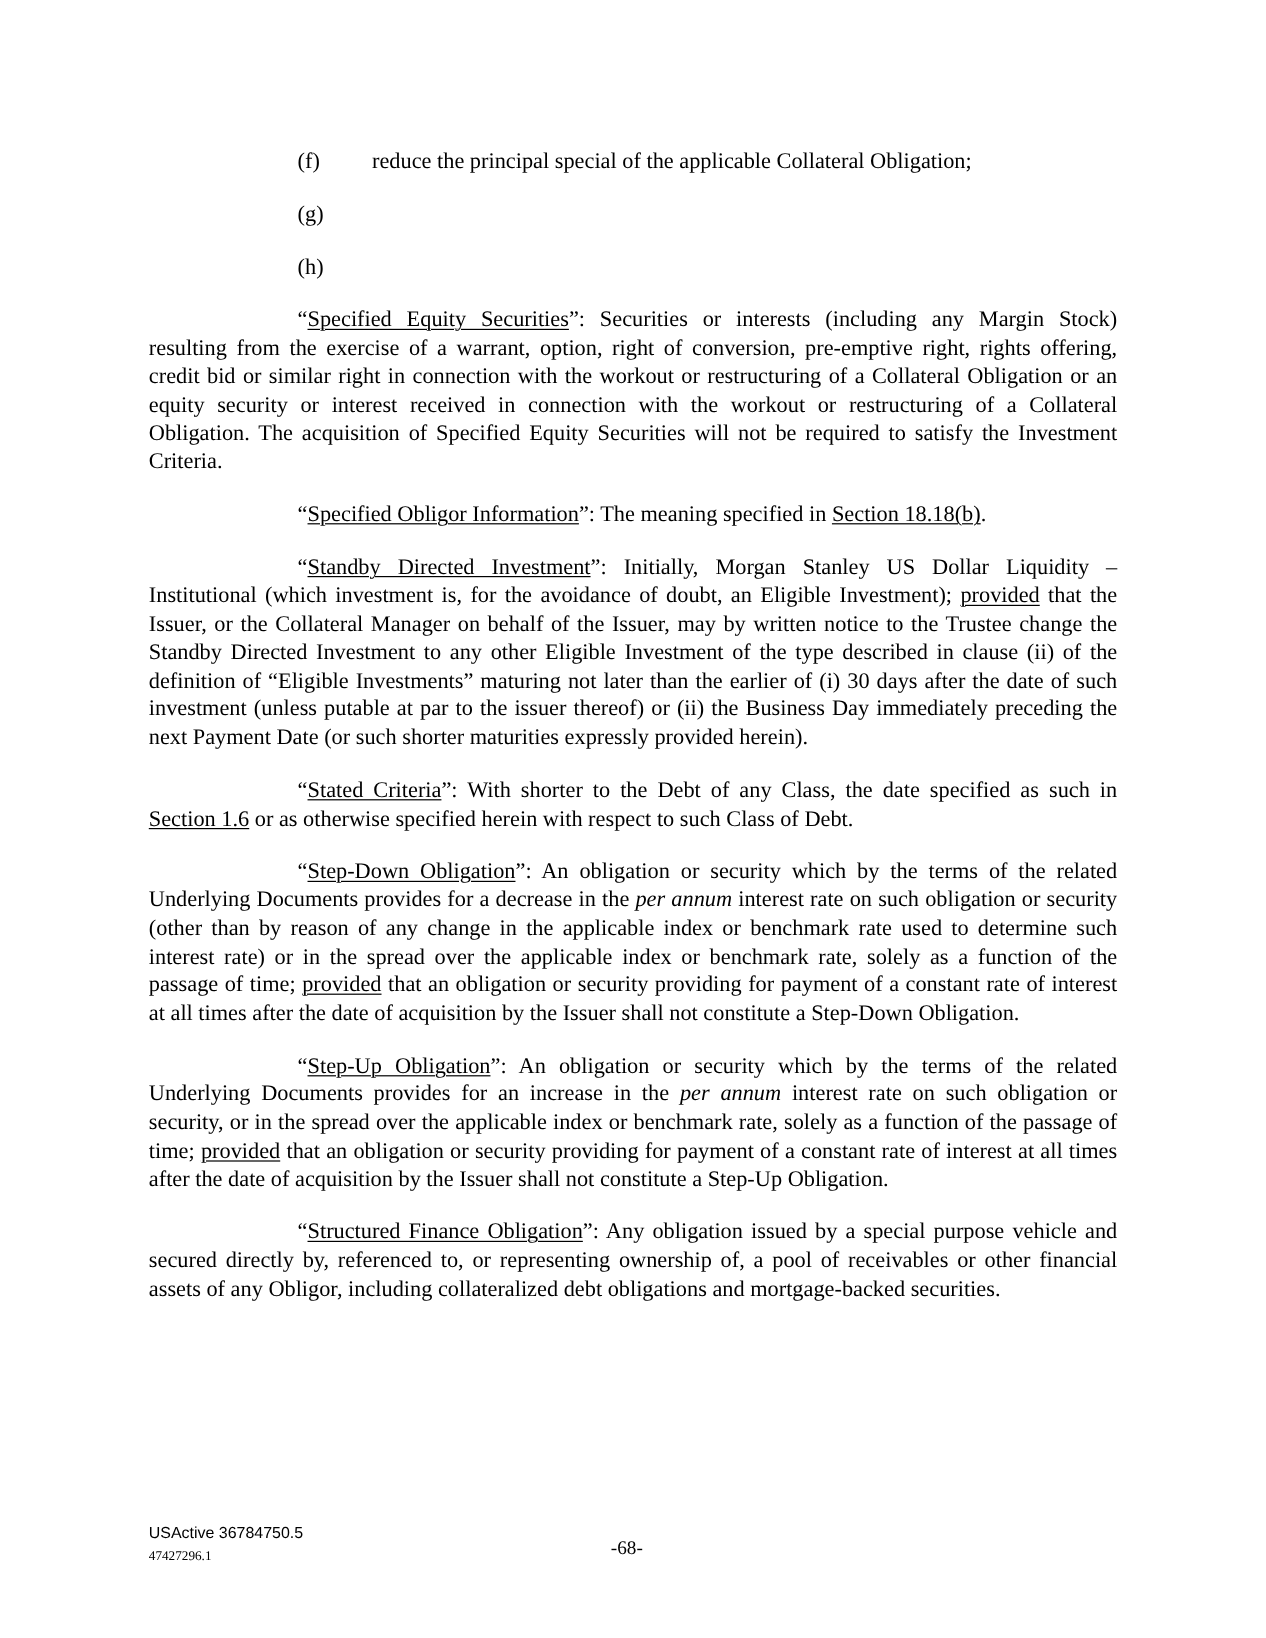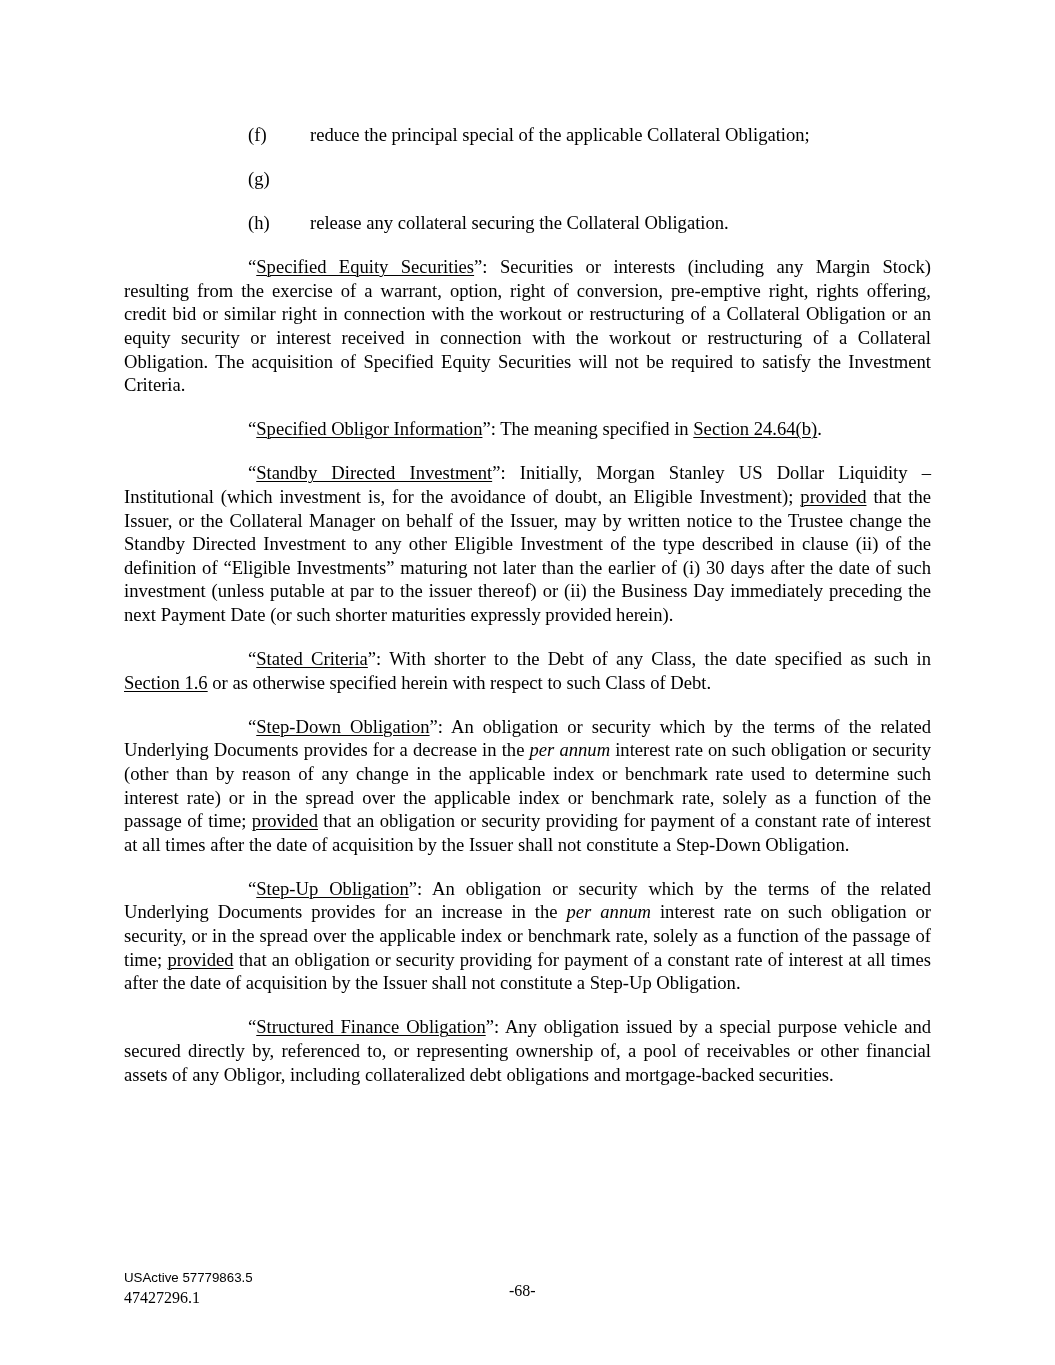--- a/index.html
+++ b/index.html
@@ -12,56 +12,55 @@
   .list-item .marker { width: 62px; margin-left: 124px; flex: none; }
   .list-item .text { flex: 1; }
   .para { text-align: justify; margin: 0 0 20.5px 0; text-indent: 124px; }
   .para.last { margin-bottom: 0; }
   u, .u { text-decoration: underline; text-underline-offset: 2px; text-decoration-thickness: 1px; }
   i { font-style: italic; }
   .footer-left {
     position: absolute; left: 124px; top: 1270px;
     font-family: "Liberation Sans", sans-serif; font-size: 13.3px; line-height: 16px;
   }
-  .footer-left .sub { font-family: "Liberation Serif", serif; font-size: 16px; line-height: 15px; display: block; margin-top: 4px; }
+  .footer-left .sub { font-family: "Liberation Serif", serif; font-size: 11px; line-height: 15px; display: block; margin-top: 4px; }
   .page-number {
     position: absolute; left: 509px; top: 1282px;
     font-family: "Liberation Serif", serif; font-size: 16px;
   }
 </style>
 </head>
 <body>
 
 <div class="page">
 
   <div class="list-item">
     <span class="marker">(f)</span>
     <span class="text">reduce the principal special of the applicable Collateral Obligation;</span>
   </div>
   <div class="list-item">
     <span class="marker">(g)</span>
   </div>
   <div class="list-item">
     <span class="marker">(h)</span>
-    <span class="text">release any collateral securing the Collateral Obligation.</span>
   </div>
 
   <p class="para"><span>“</span><u>Specified Equity Securities</u><span>”:  </span><span>Securities or interests (including any Margin Stock) resulting from the exercise of a warrant, option, right of conversion, pre-emptive right, rights offering, credit bid or similar right in connection with the workout or restructuring of a Collateral Obligation or an equity security or interest received in connection with the workout or restructuring of a Collateral Obligation.  The acquisition of Specified Equity Securities will not be required to satisfy the Investment Criteria.</span></p>
 
-  <p class="para"><span>“</span><u>Specified Obligor Information</u><span>”:  </span><span>The meaning specified in </span><u>Section 24.64(b)</u><span>.</span></p>
+  <p class="para"><span>“</span><u>Specified Obligor Information</u><span>”:  </span><span>The meaning specified in </span><u>Section 18.18(b)</u><span>.</span></p>
 
   <p class="para"><span>“</span><u>Standby Directed Investment</u><span>”:  </span><span>Initially, Morgan Stanley US Dollar Liquidity – Institutional (which investment is, for the avoidance of doubt, an Eligible Investment); </span><u>provided</u><span> that the Issuer, or the Collateral Manager on behalf of the Issuer, may by written notice to the Trustee change the Standby Directed Investment to any other Eligible Investment of the type described in clause (ii) of the definition of “Eligible Investments” maturing not later than the earlier of (i) 30 days after the date of such investment (unless putable at par to the issuer thereof) or (ii) the Business Day immediately preceding the next Payment Date (or such shorter maturities expressly provided herein).</span></p>
 
   <p class="para"><span>“</span><u>Stated Criteria</u><span>”:  </span><span>With shorter to the Debt of any Class, the date specified as such in </span><u>Section 1.6</u><span> or as otherwise specified herein with respect to such Class of Debt.</span></p>
 
   <p class="para"><span>“</span><u>Step-Down Obligation</u><span>”:  </span><span>An obligation or security which by the terms of the related Underlying Documents provides for a decrease in the </span><i>per annum</i><span> interest rate on such obligation or security (other than by reason of any change in the applicable index or benchmark rate used to determine such interest rate) or in the spread over the applicable index or benchmark rate, solely as a function of the passage of time; </span><u>provided</u><span> that an obligation or security providing for payment of a constant rate of interest at all times after the date of acquisition by the Issuer shall not constitute a Step-Down Obligation.</span></p>
 
   <p class="para"><span>“</span><u>Step-Up Obligation</u><span>”:  </span><span>An obligation or security which by the terms of the related Underlying Documents provides for an increase in the </span><i>per annum</i><span> interest rate on such obligation or security, or in the spread over the applicable index or benchmark rate, solely as a function of the passage of time; </span><u>provided</u><span> that an obligation or security providing for payment of a constant rate of interest at all times after the date of acquisition by the Issuer shall not constitute a Step-Up Obligation.</span></p>
 
   <p class="para last"><span>“</span><u>Structured Finance Obligation</u><span>”:  </span><span>Any obligation issued by a special purpose vehicle and secured directly by, referenced to, or representing ownership of, a pool of receivables or other financial assets of any Obligor, including collateralized debt obligations and mortgage-backed securities.</span></p>
 
 </div>
 
 <div class="footer-left">
-  <span>USActive 57779863.5</span>
+  <span>USActive 36784750.5</span>
   <span class="sub">47427296.1</span>
 </div>
 <div class="page-number">-68-</div>
 
 </body></html>

